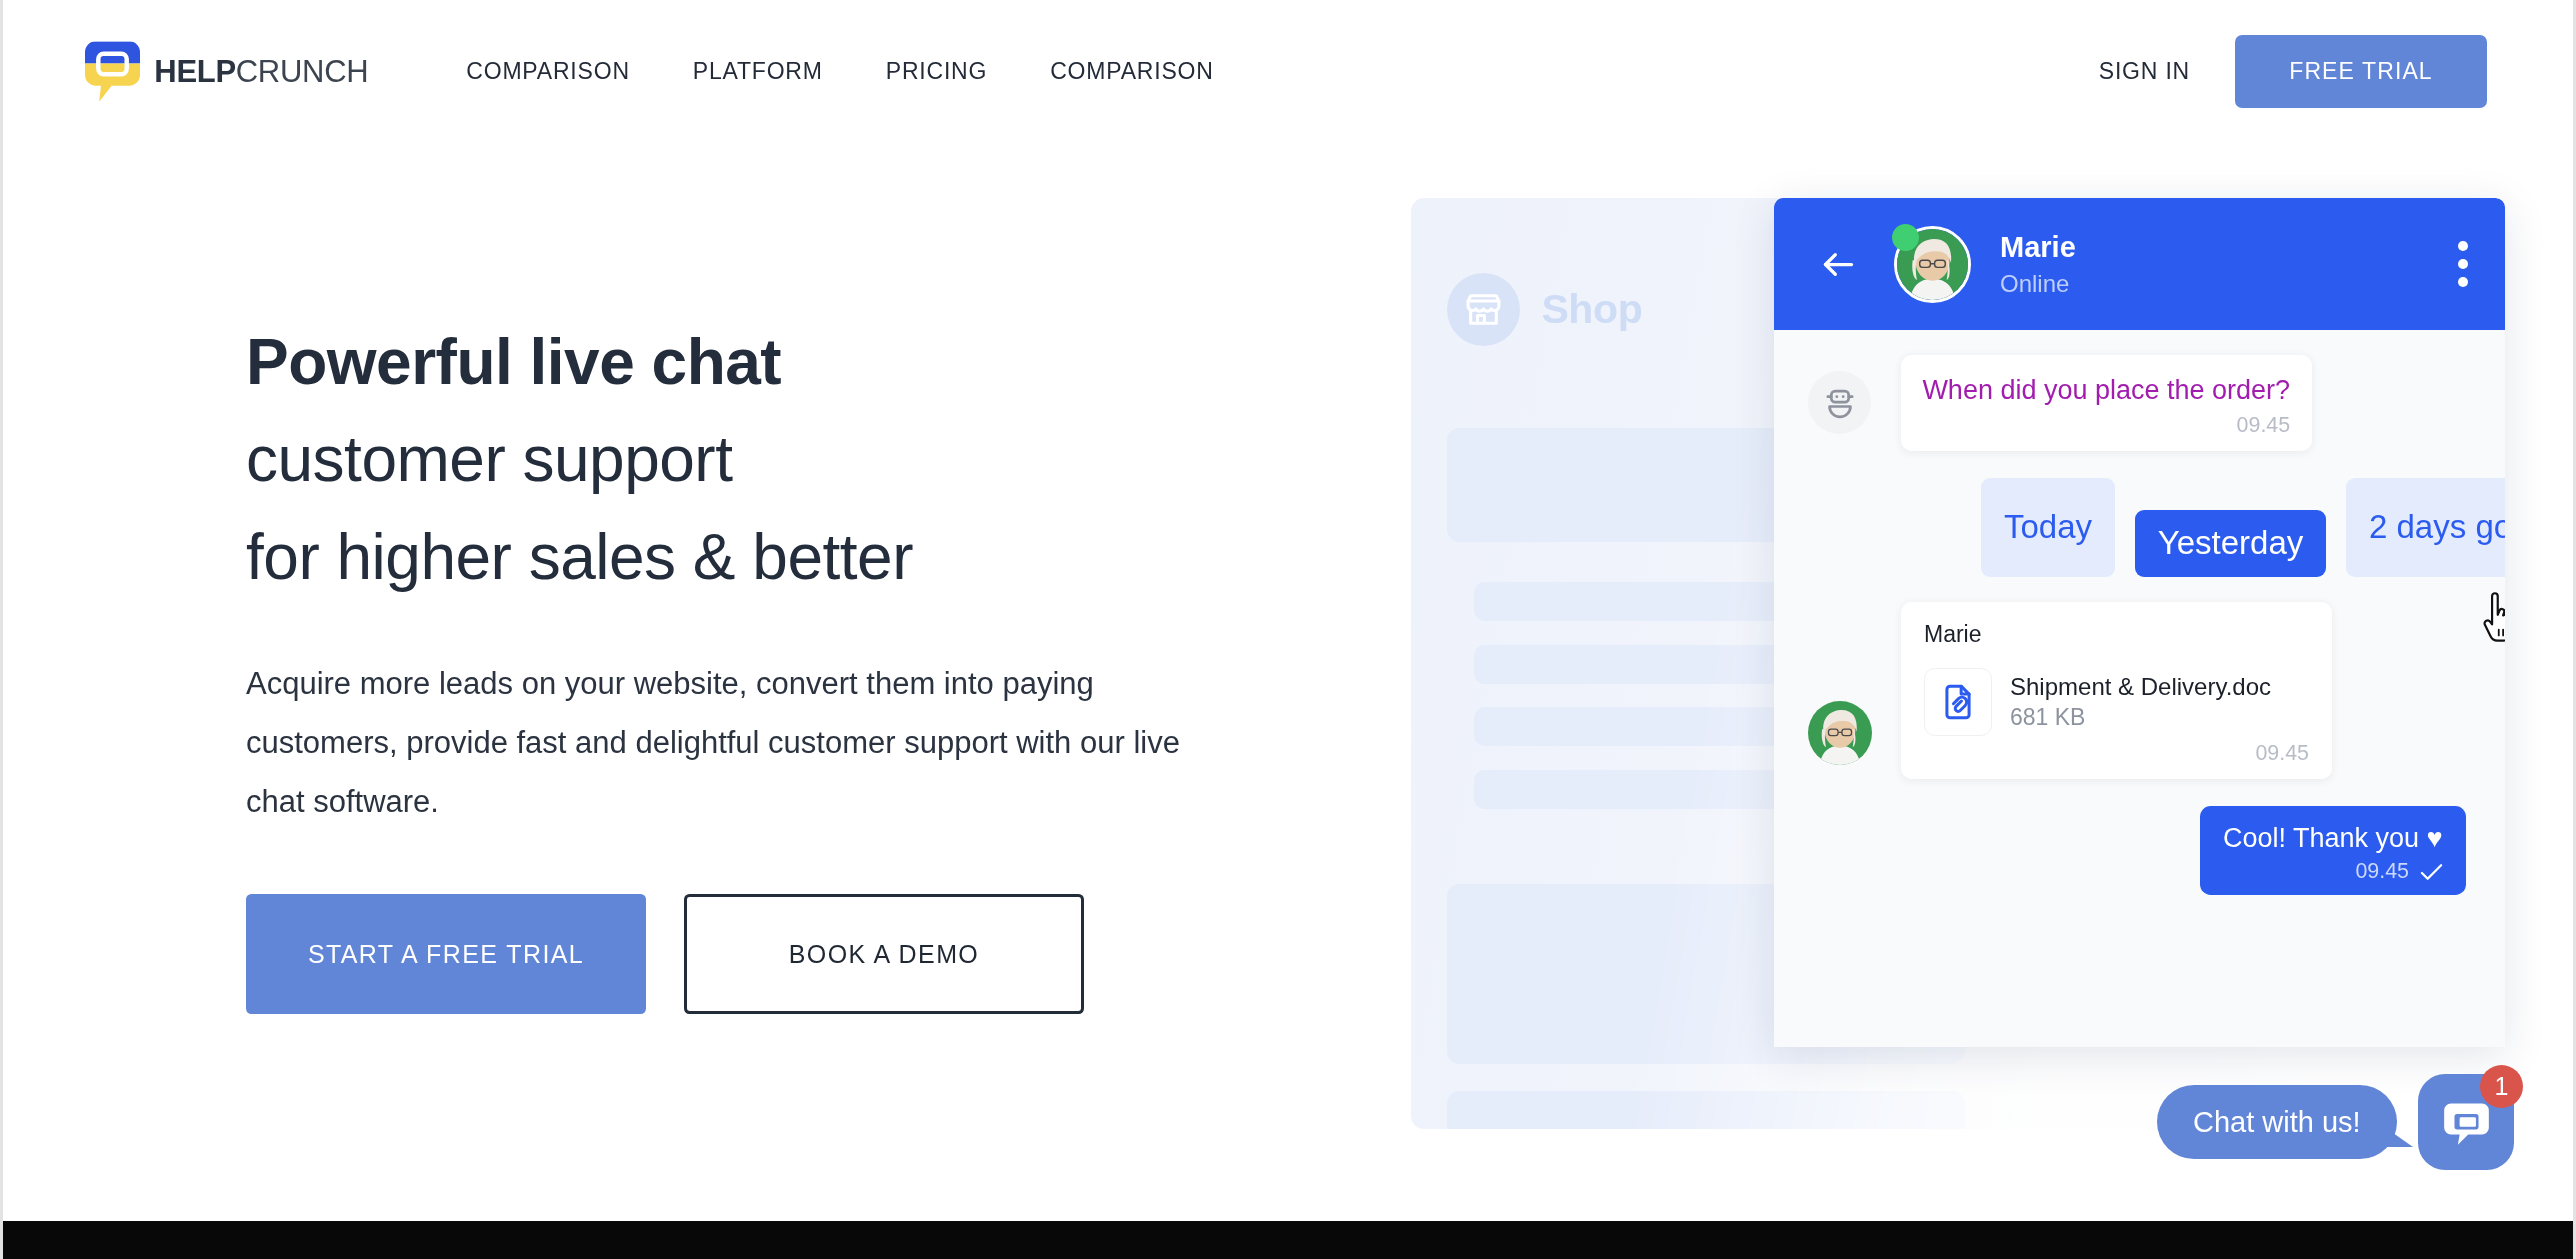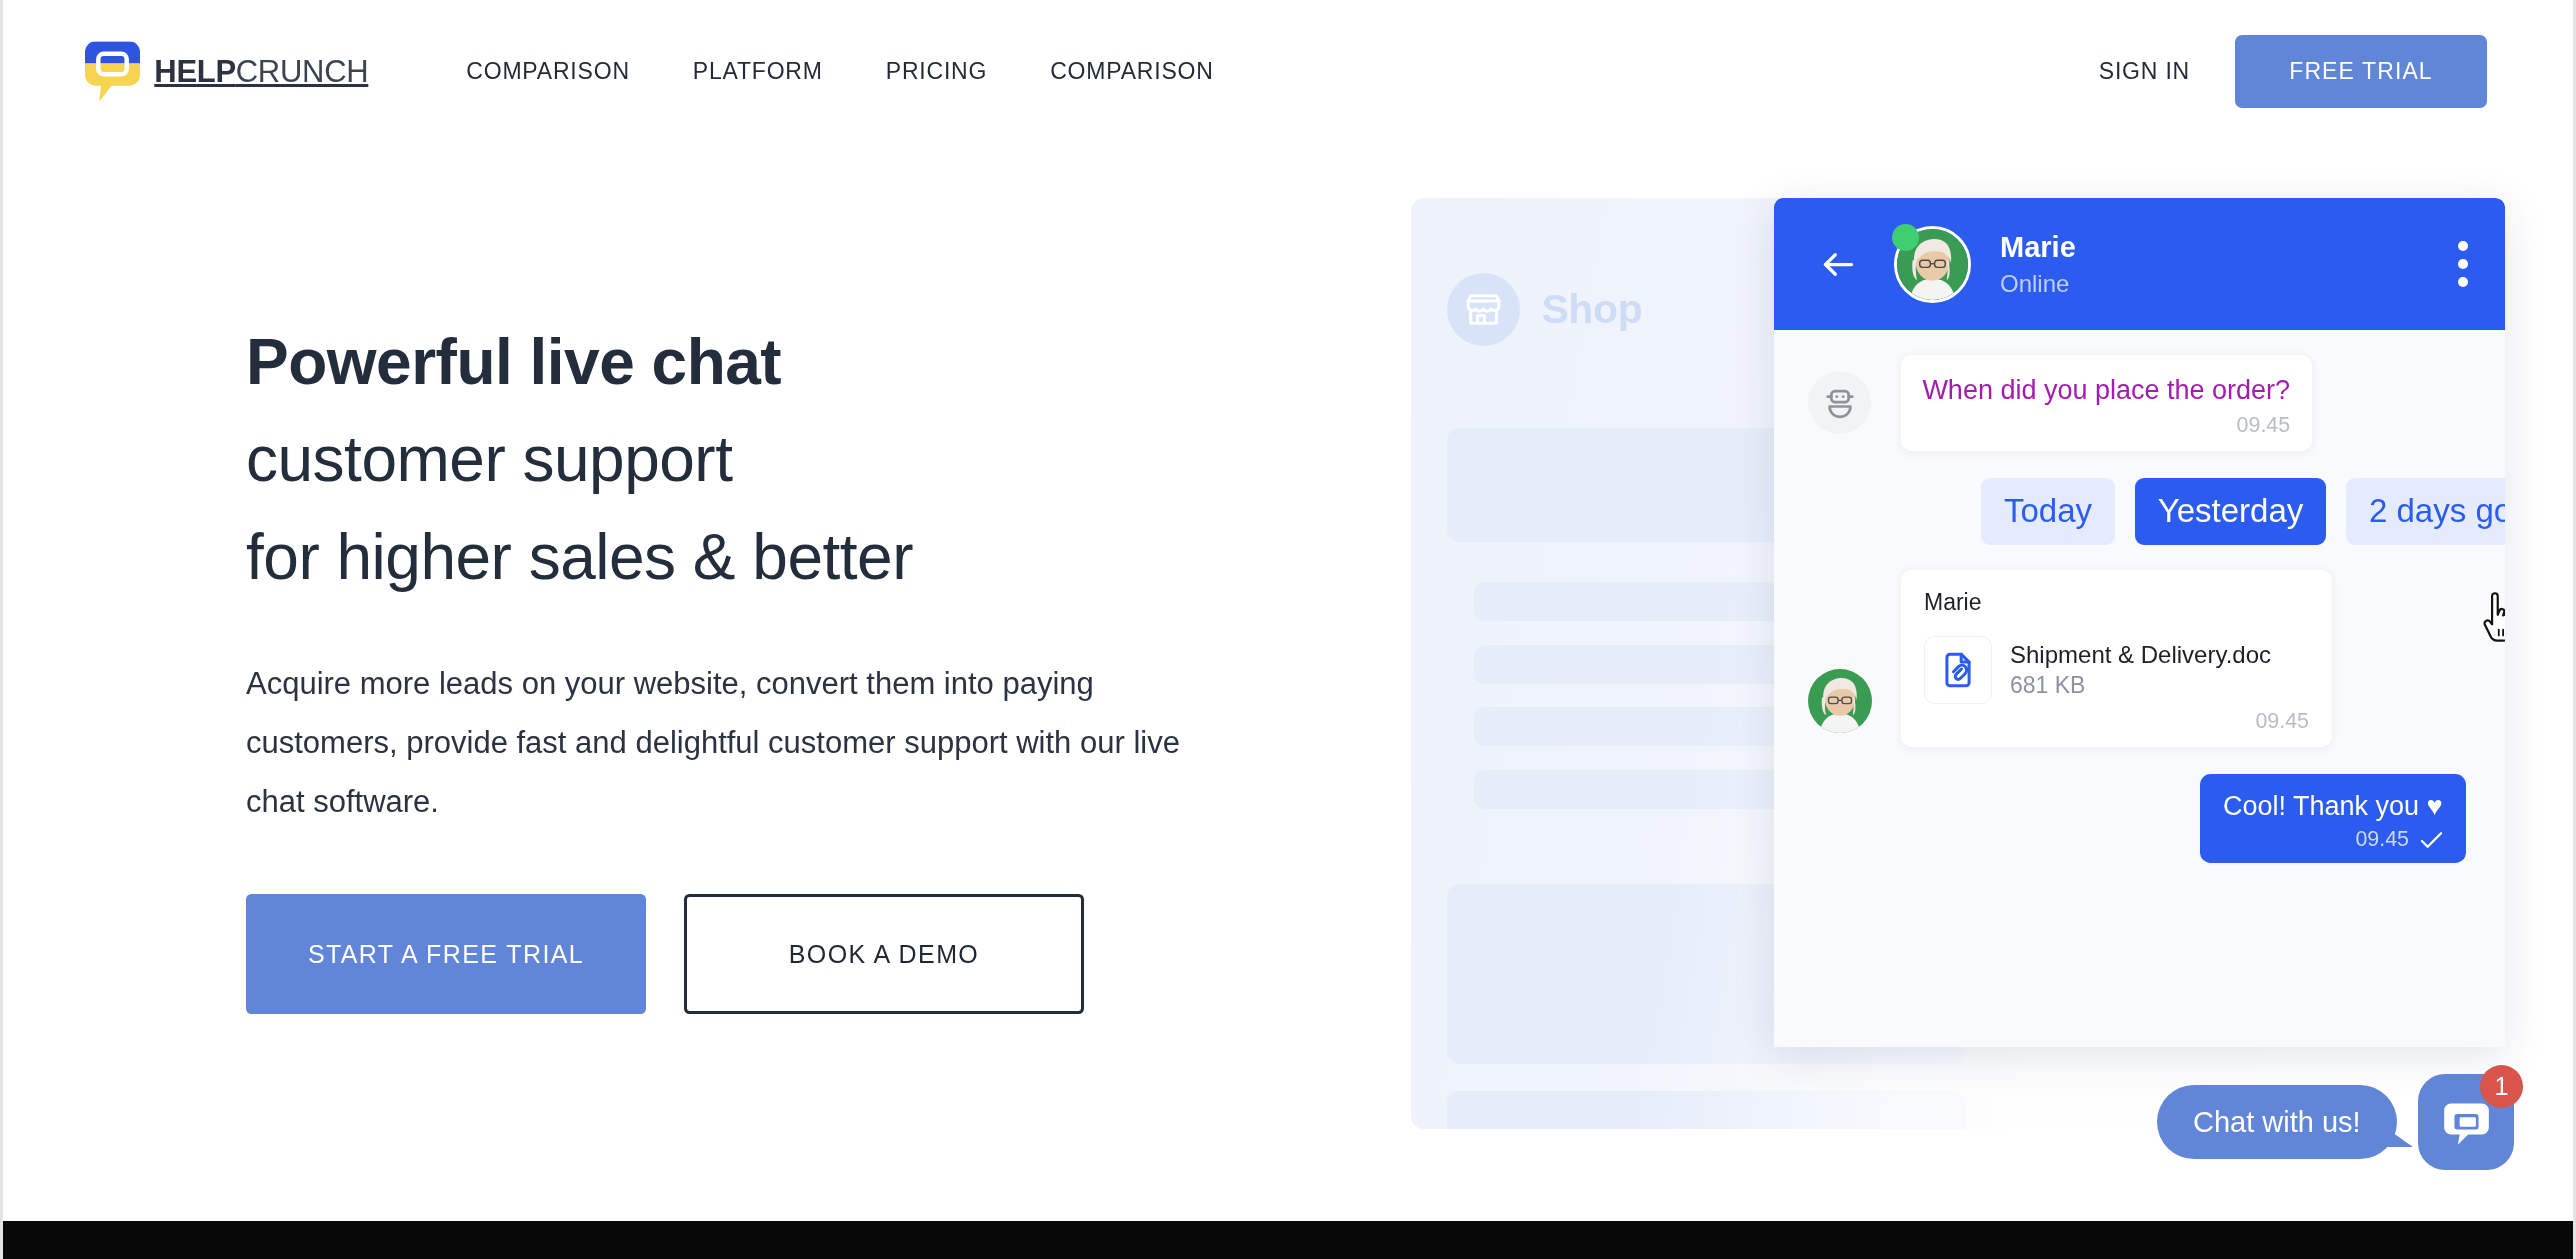--- a/index.html
+++ b/index.html
@@ -48,21 +48,20 @@
     cursor: pointer;
   }
 
   .brand-mark { width: 55px; height: 61px; display:block; }
 
   .brand-text {
     font-size: 31px;
     letter-spacing: -0.3px;
     color: #2b3240;
     white-space: nowrap;
-    text-decoration: underline;
   }
   .brand-text .b1 { font-weight: 700; }
   .brand-text .b2 { font-weight: 400; color:#3c4450; }
 
   .main-nav {
     display: flex;
     align-items: center;
     gap: 63px;
     margin-left: 98px;
   }
@@ -305,21 +304,21 @@
     border: none;
     border-radius: 9px;
     background: #e3ebfd;
     color: #2b5bef;
     font-size: 33px;
     padding: 14.3px 23px;
     cursor: pointer;
     font-family: "Liberation Sans", sans-serif;
     white-space: nowrap;
   }
-  .qr.selected { background: #2b5bef; color: #ffffff; }
+  .qr.selected { background: #2b5bef; color: #ffffff; margin-top: 32px; }
 
   .agent-block { display: flex; align-items: flex-end; margin-top: 25px; }
   .agent-small-av {
     width: 64px; height: 64px; border-radius: 50%;
     overflow: hidden; flex: 0 0 auto; margin-bottom: 14.3px;
   }
   .bubble-agent {
     margin-left: 29px;
     background: #ffffff;
     border-radius: 10.7px;

